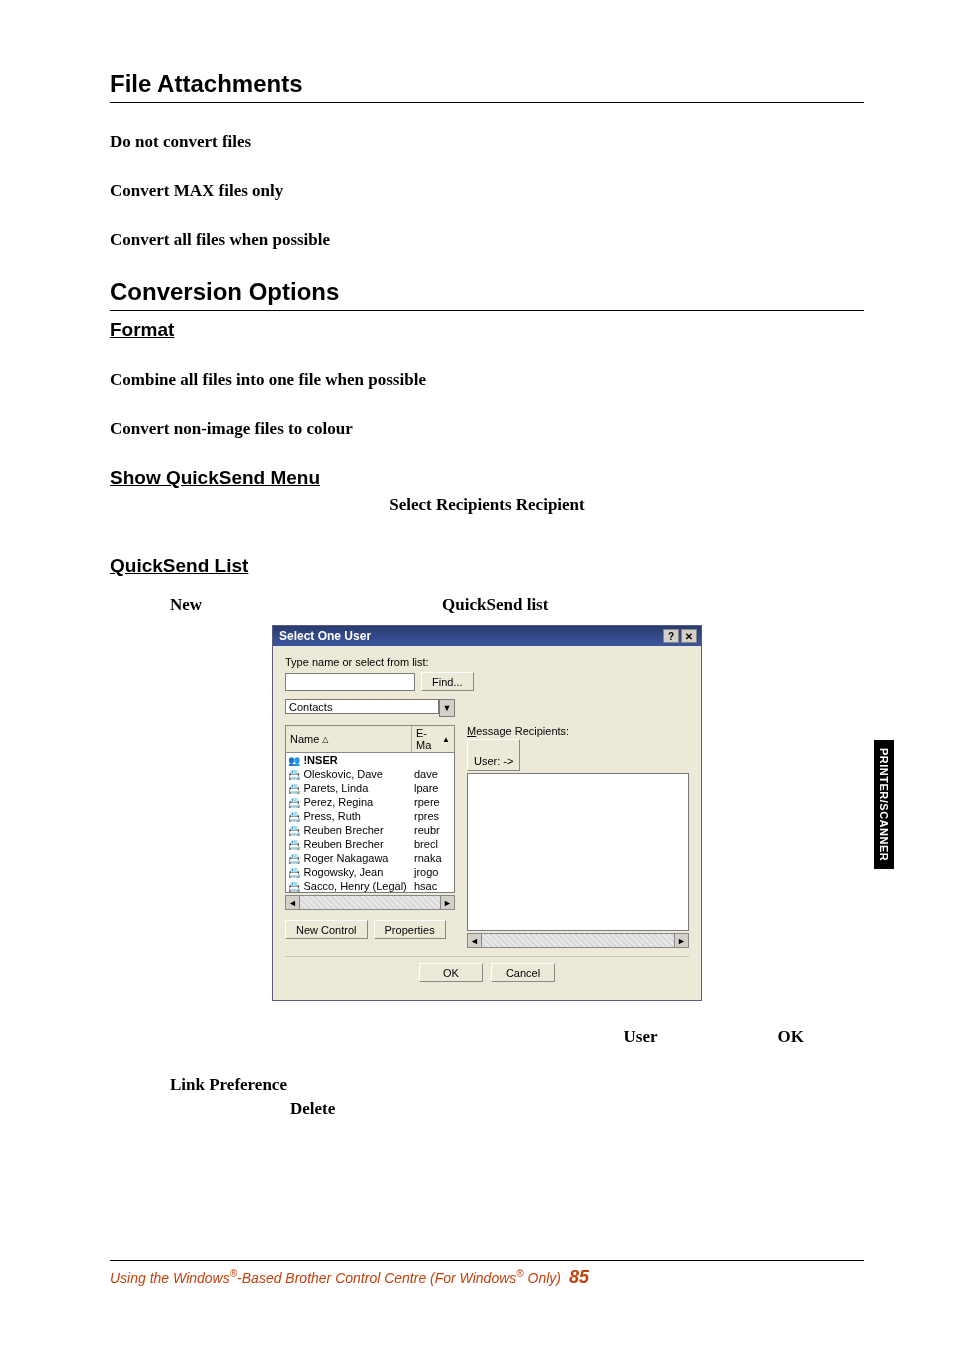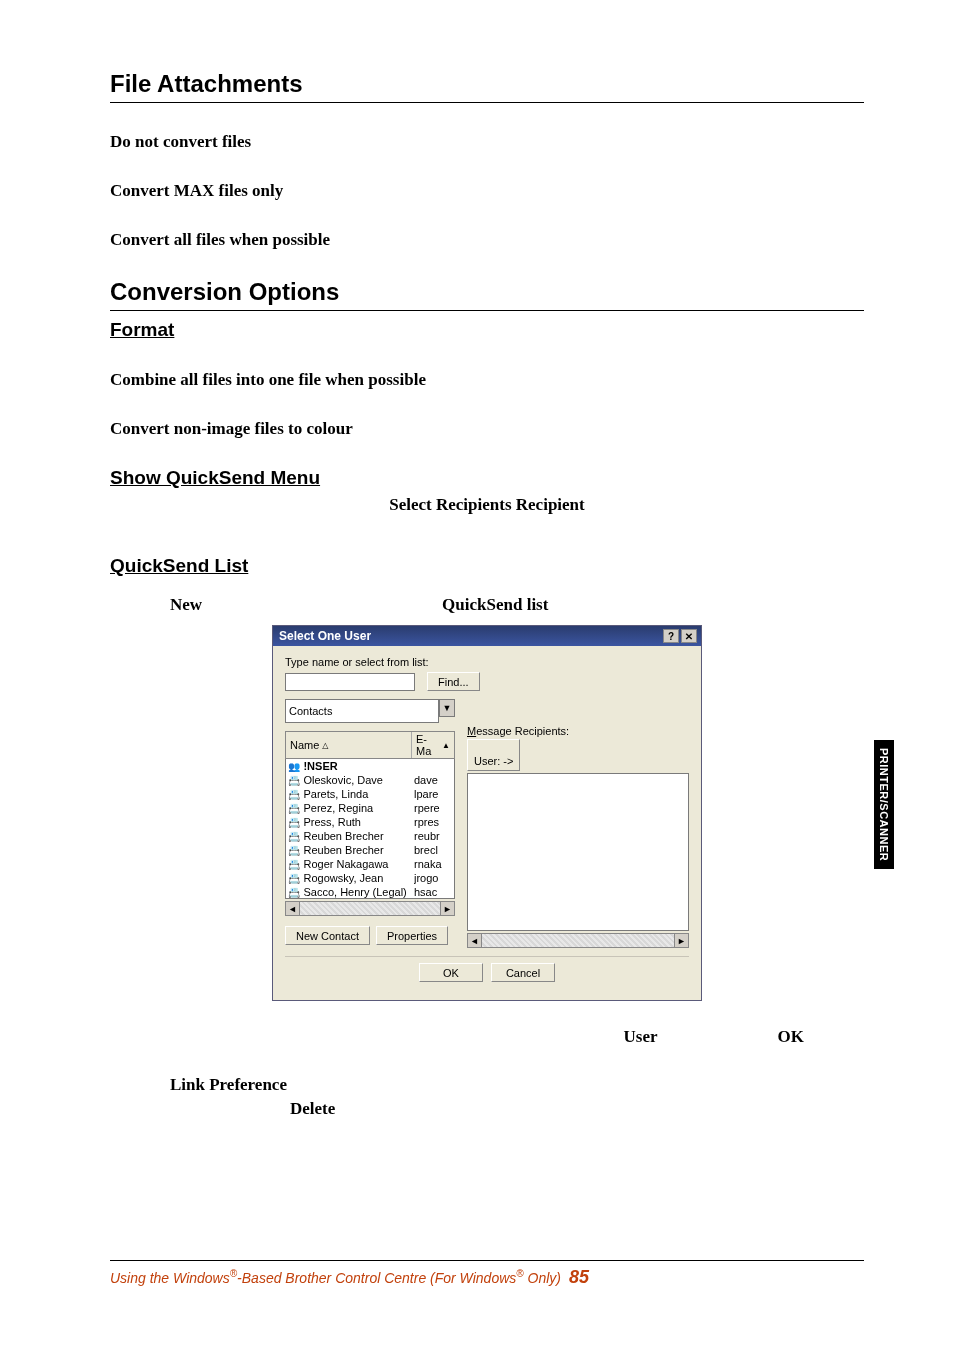--- a/index.html
+++ b/index.html
@@ -75,42 +75,42 @@
   .titlebar .btns { display: flex; gap: 2px; }
   .tbtn {
     width: 16px; height: 14px;
     background: #d4d0c8;
     border: 1px solid #888;
     display: flex; align-items: center; justify-content: center;
     font-size: 10px; color: #000;
   }
   .dlg-body { padding: 10px 12px 8px 12px; }
   .dlg-label { margin-bottom: 4px; }
-  .find-row { display: flex; gap: 12px; margin-bottom: 8px; align-items: center; }
+  .find-row { display: flex; gap: 6px; margin-bottom: 8px; align-items: center; }
   .txt {
     height: 18px;
     border: 1px solid #7a7a7a;
     background: #fff;
     font-size: 11px;
     padding: 1px 3px;
   }
   .winbtn {
     background: #ece9d8;
     border: 1px solid #888;
     border-top-color: #fff; border-left-color: #fff;
     padding: 1px 10px;
     font-size: 11px;
     height: 19px;
   }
   .combo {
     display: flex;
     width: 170px;
     margin-bottom: 8px;
   }
-  .combo input { flex: 1; border: 1px solid #7a7a7a; background: #fff; font-size: 11px; padding: 1px 3px; height: 24px; }
+  .combo input { flex: 1; border: 1px solid #7a7a7a; background: #fff; font-size: 11px; padding: 1px 3px; height: 15px; }
   .combo .drop {
     width: 16px; height: 18px;
     background: #d4d0c8;
     border: 1px solid #7a7a7a;
     display: flex; align-items: center; justify-content: center;
     font-size: 9px;
   }
   .two-col { display: flex; gap: 12px; }
   .leftcol { width: 170px; }
   .rightcol { flex: 1; }
@@ -334,21 +334,21 @@
                 </div>
                 <div class="em">hsac</div>
               </div>
             </div>
           <div class="scroll-row">
             <div class="sbtn">◄</div>
             <div class="scroll-track"></div>
             <div class="sbtn">►</div>
           </div>
           <div class="bottom-btns">
-            <button class="winbtn">New Contact</button>
+            <button class="winbtn">New Control</button>
             <button class="winbtn">Properties</button>
           </div>
         </div>
         <div class="rightcol">
           <div style="height:26px"></div>
           <div class="recip-label"><span style="text-decoration:underline">M</span>essage Recipients:</div>
           <div class="userbtn-row">
             <button class="userbtn">User: -&gt;</button>
           </div>
           <div class="recipbox"></div>

